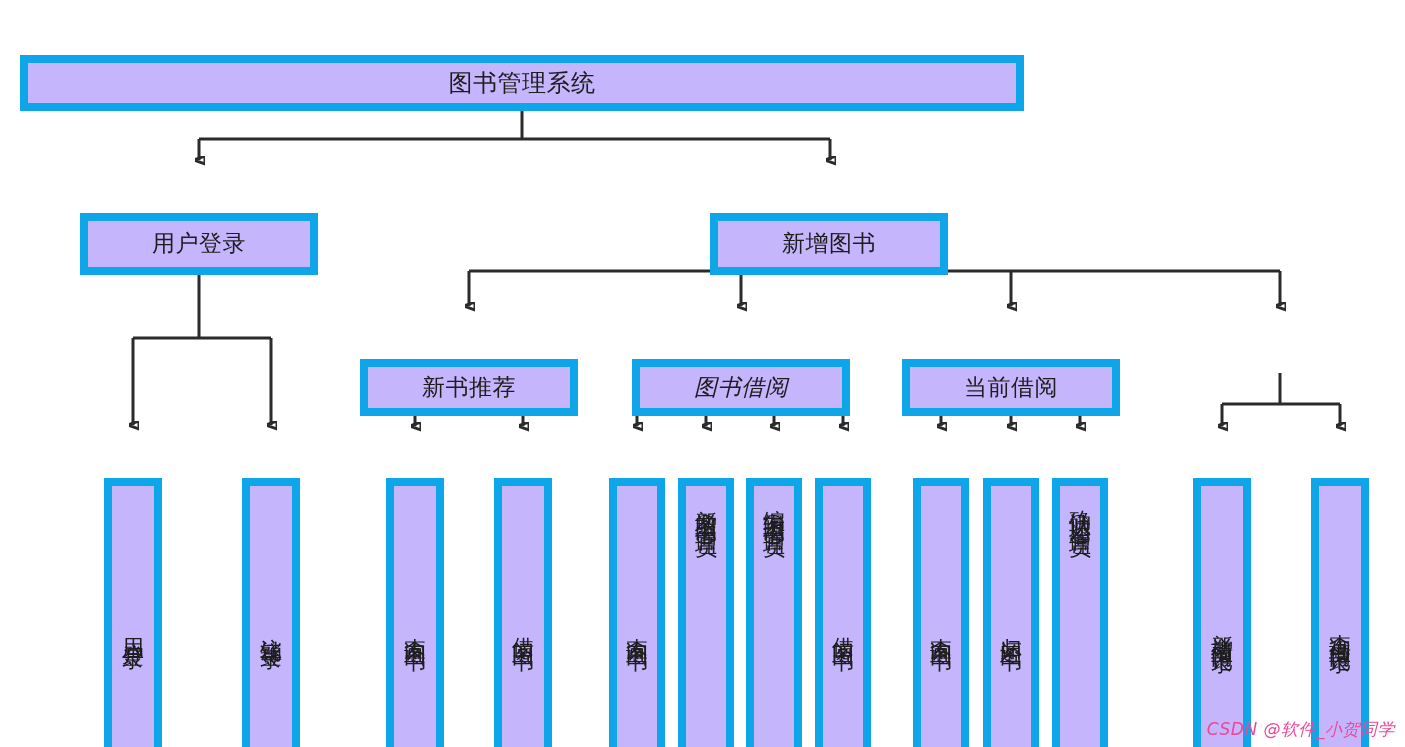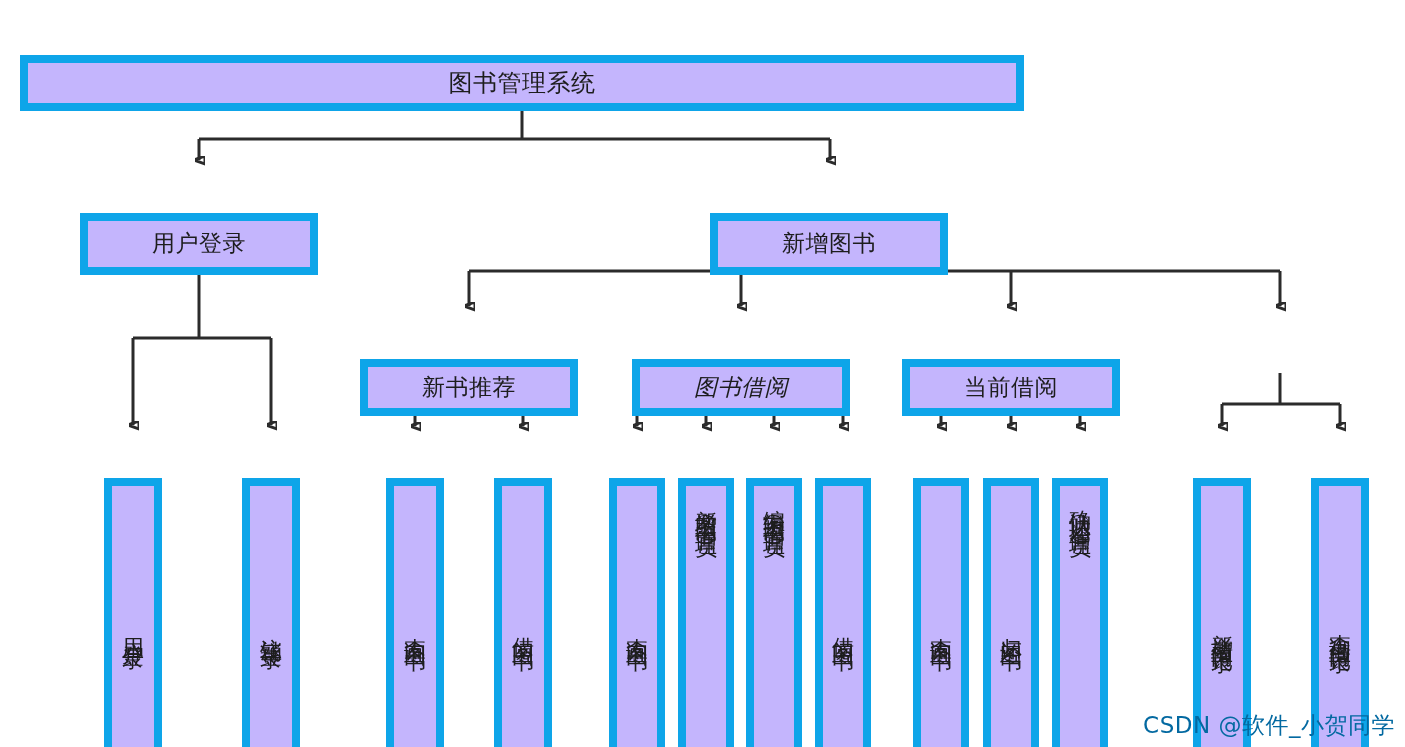--- a/index.html
+++ b/index.html
@@ -81,25 +81,26 @@
     align-items: flex-start;
   }
   .node.v.topal .lbl {
     margin-top: 6px;
   }
   
   #watermark {
     position: absolute;
     right: 10px;
     bottom: 6px;
-    font-size: 23px;
-    color: #0369a1;
+    font-size: 17px;
+    color: #ec4899;
     letter-spacing: 0.5px;
     white-space: nowrap;
     user-select: none;
+    font-style: italic;
   }
 </style>
 </head>
 <body>
 
 <div id="canvas">
 
   <svg id="wires" viewBox="0 0 1405 747" xmlns="http://www.w3.org/2000/svg">
     <defs>
       <marker id="arrow" markerWidth="10" markerHeight="10" refX="4" refY="6" orient="auto" markerUnits="userSpaceOnUse">

